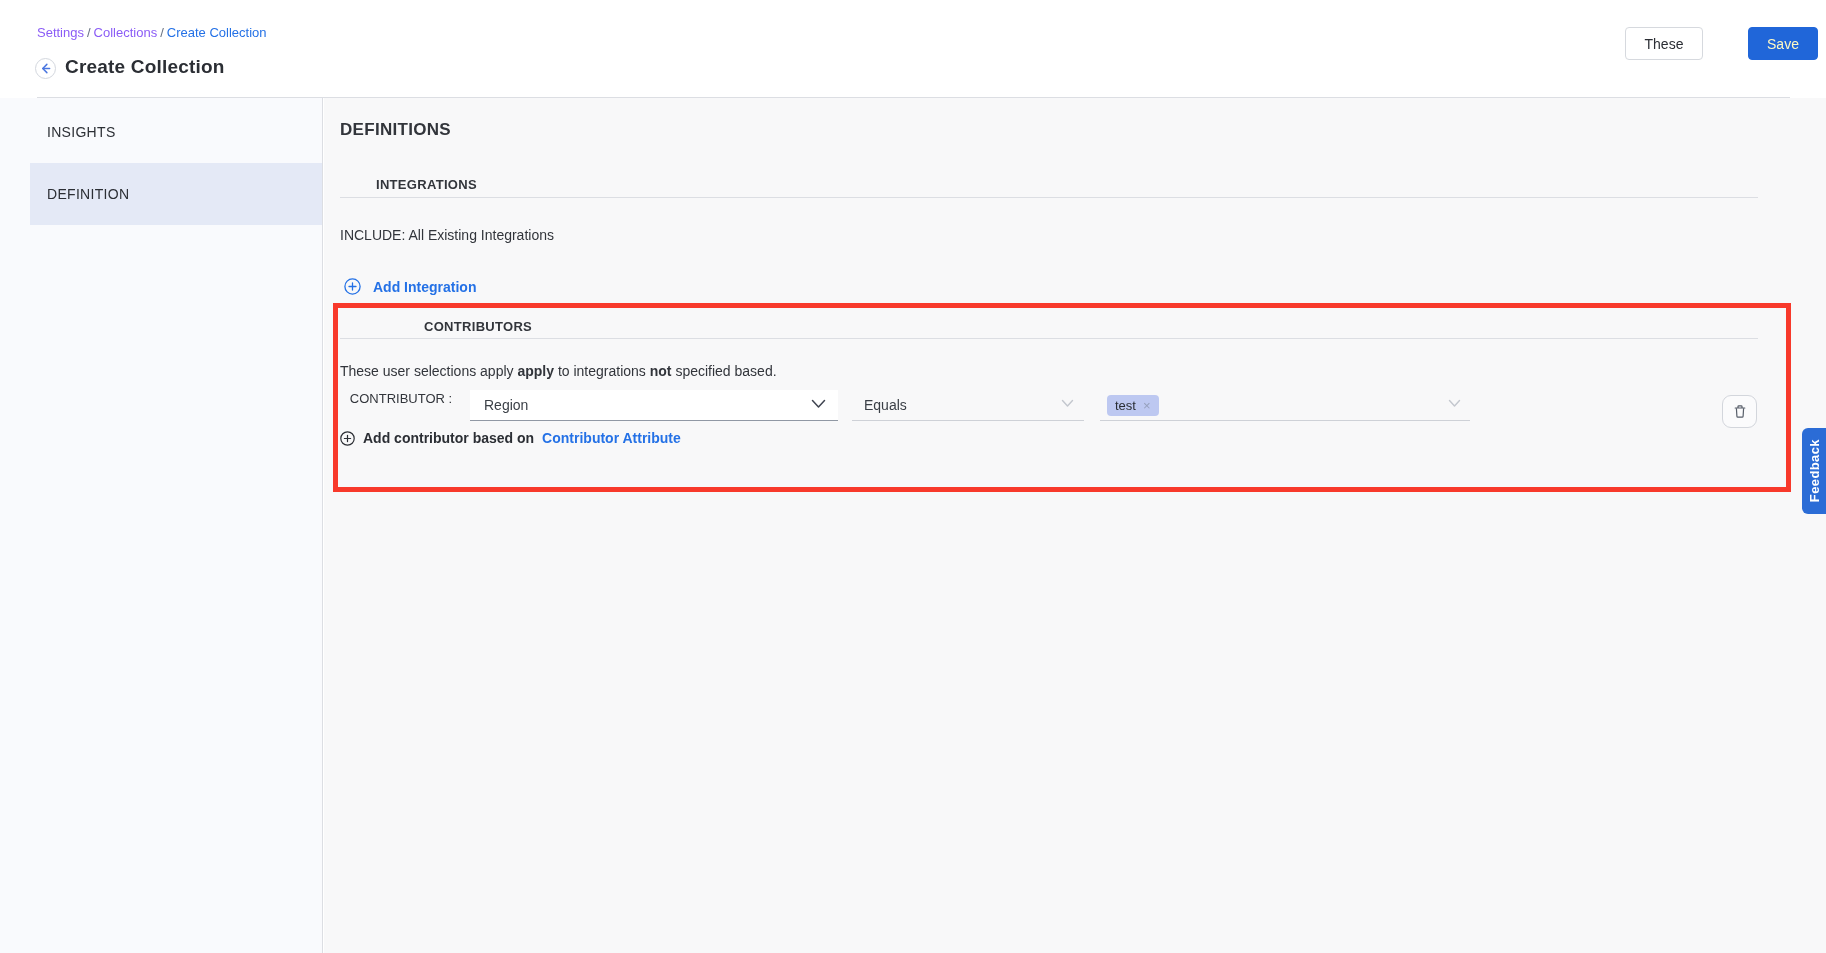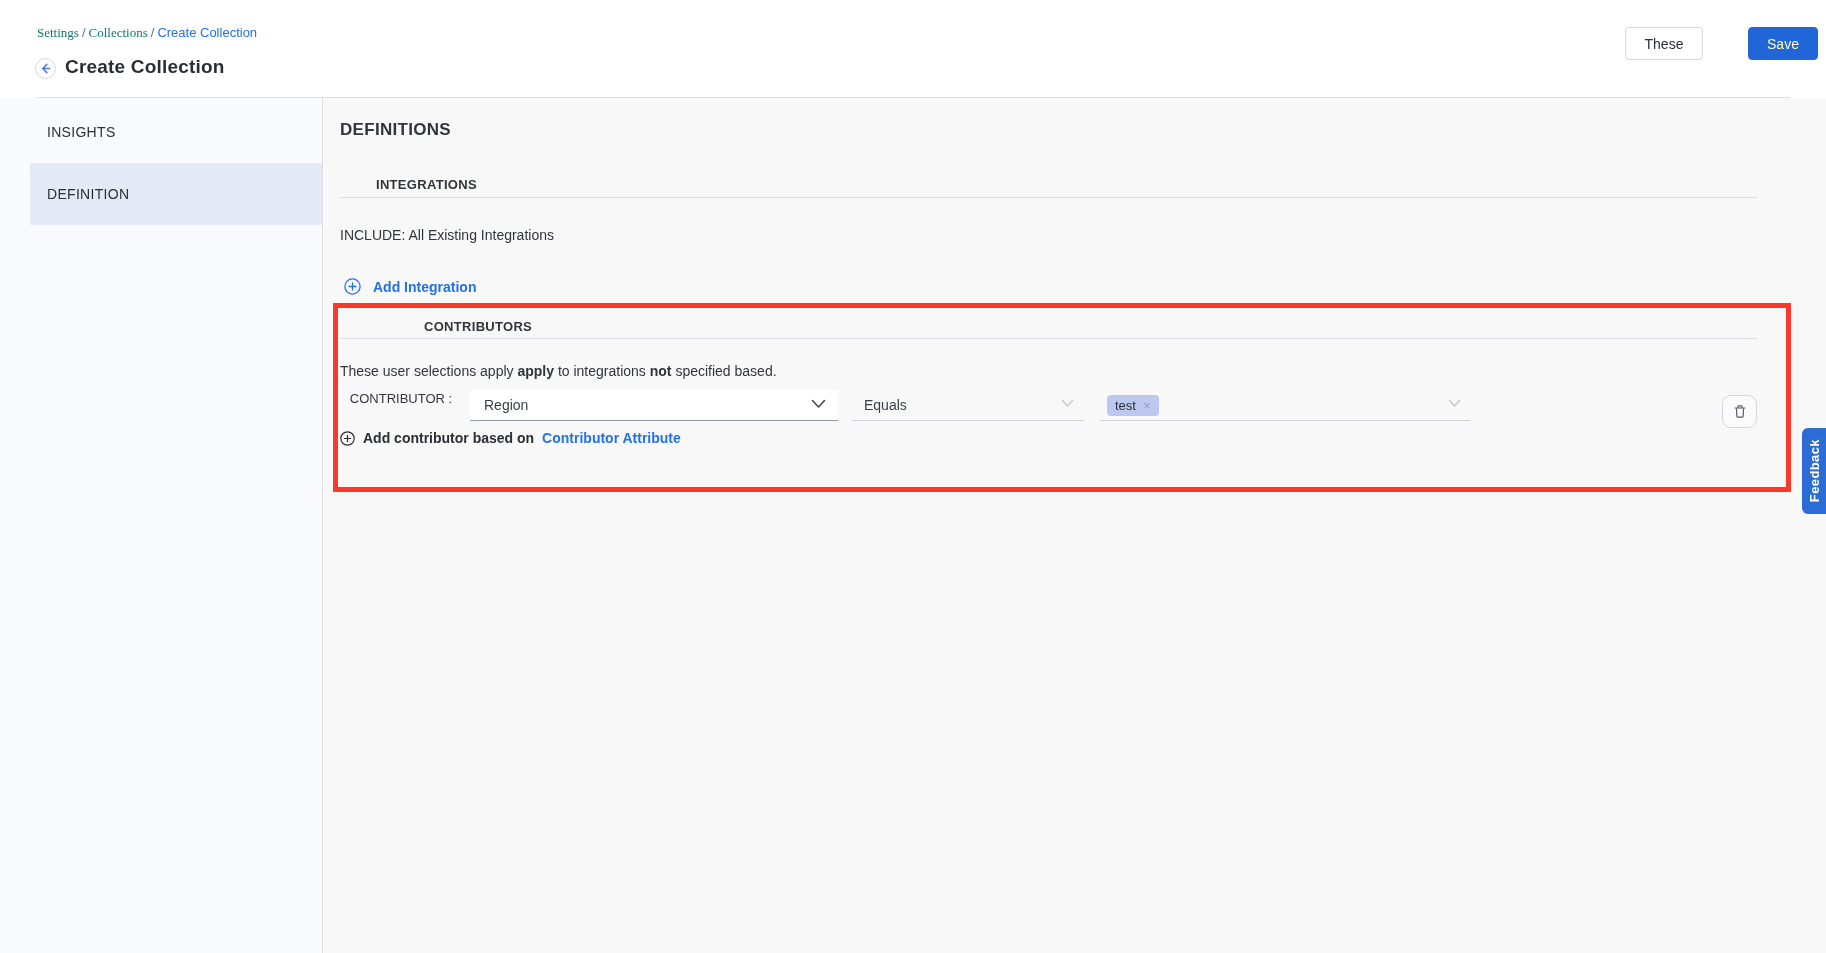--- a/index.html
+++ b/index.html
@@ -2,21 +2,21 @@
 <html><head>
 <meta charset="utf-8">
 <style>
   * { margin:0; padding:0; box-sizing:border-box; }
   html,body { background:#ffffff; }
   body { font-family:"Liberation Sans", sans-serif; color:#2b2e34; }
   .page { position:relative; width:1826px; height:953px; background:#ffffff; overflow:hidden; }
 
   
   .breadcrumb { position:absolute; left:37px; top:25px; font-size:13px; color:#667080; }
-  .breadcrumb a { color:#0f766e; text-decoration:none;font-family:Liberation Serif, serif; }
+  .breadcrumb a { color:#8b5cf6; text-decoration:none; }
   .breadcrumb .crumb-current { color:#2471e6; }
   .breadcrumb .sep { color:#667080; padding:0 3px; }
 
   .back-btn { position:absolute; left:35px; top:58px; width:21px; height:21px; border:1px solid #d3d7de;
               border-radius:50%; background:#fff; display:flex; align-items:center; justify-content:center; cursor:pointer; }
   .page-title { position:absolute; left:65px; top:56px; font-size:19px; font-weight:700; color:#2b2e34; letter-spacing:.2px; }
 
   .btn { position:absolute; top:27px; height:33px; border-radius:4px; font-size:14px; font-family:inherit;
          display:flex; align-items:center; justify-content:center; cursor:pointer; }
   .btn-cancel { left:1625px; width:78px; background:#ffffff; border:1px solid #d6d9de; color:#2b2e34; }

